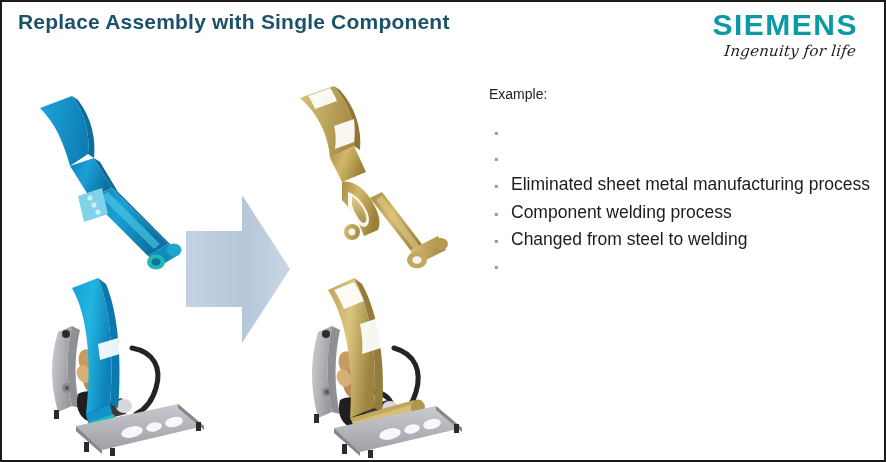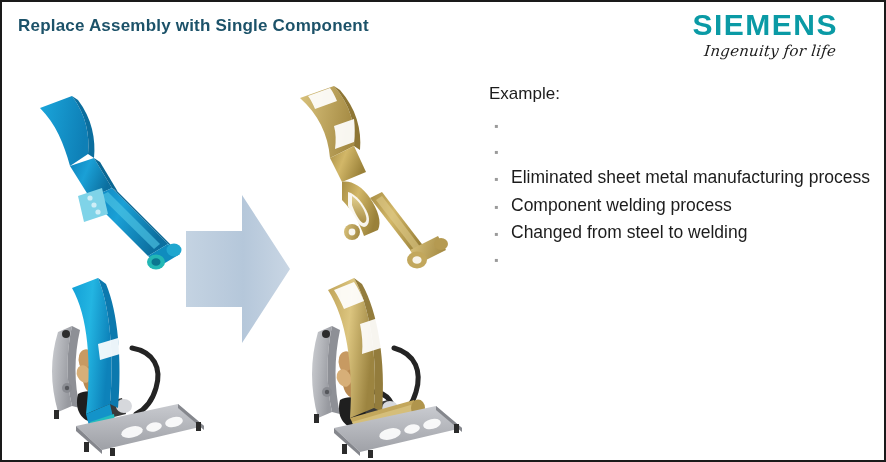--- a/index.html
+++ b/index.html
@@ -17,30 +17,30 @@
     background: #ffffff;
     border: 2px solid #1a1a1a;
     box-sizing: border-box;
     overflow: hidden;
   }
 
   
   #slide-title {
     position: absolute;
     left: 16px;
-    top: 14px;
-    font-size: 17px;
+    top: 8px;
+    font-size: 21px;
     font-weight: bold;
     color: #1c5269;
     letter-spacing: 0.2px;
     white-space: nowrap;
   }
   #brand {
     position: absolute;
-    right: 44px;
+    right: 24px;
     top: 8px;
     text-align: center;
     width: 190px;
   }
   #brand-name {
     font-family: "Liberation Sans", sans-serif;
     font-weight: bold;
     font-size: 30px;
     line-height: 30px;
     letter-spacing: 1.5px;
@@ -63,24 +63,24 @@
 
   
   #copy {
     position: absolute;
     left: 487px;
     top: 79px;
     width: 392px;
     color: #1c1c1c;
   }
   #copy-heading {
-    font-size: 17px;
+    font-size: 14px;
     line-height: 26px;
     color: #1c1c1c;
-    margin-bottom: 7px;
+    margin-bottom: 14px;
   }
   .bullet-row {
     display: flex;
     align-items: baseline;
     font-size: 17.5px;
     line-height: 25.5px;
     color: #1c1c1c;
     white-space: nowrap;
   }
   .bullet-mark {

